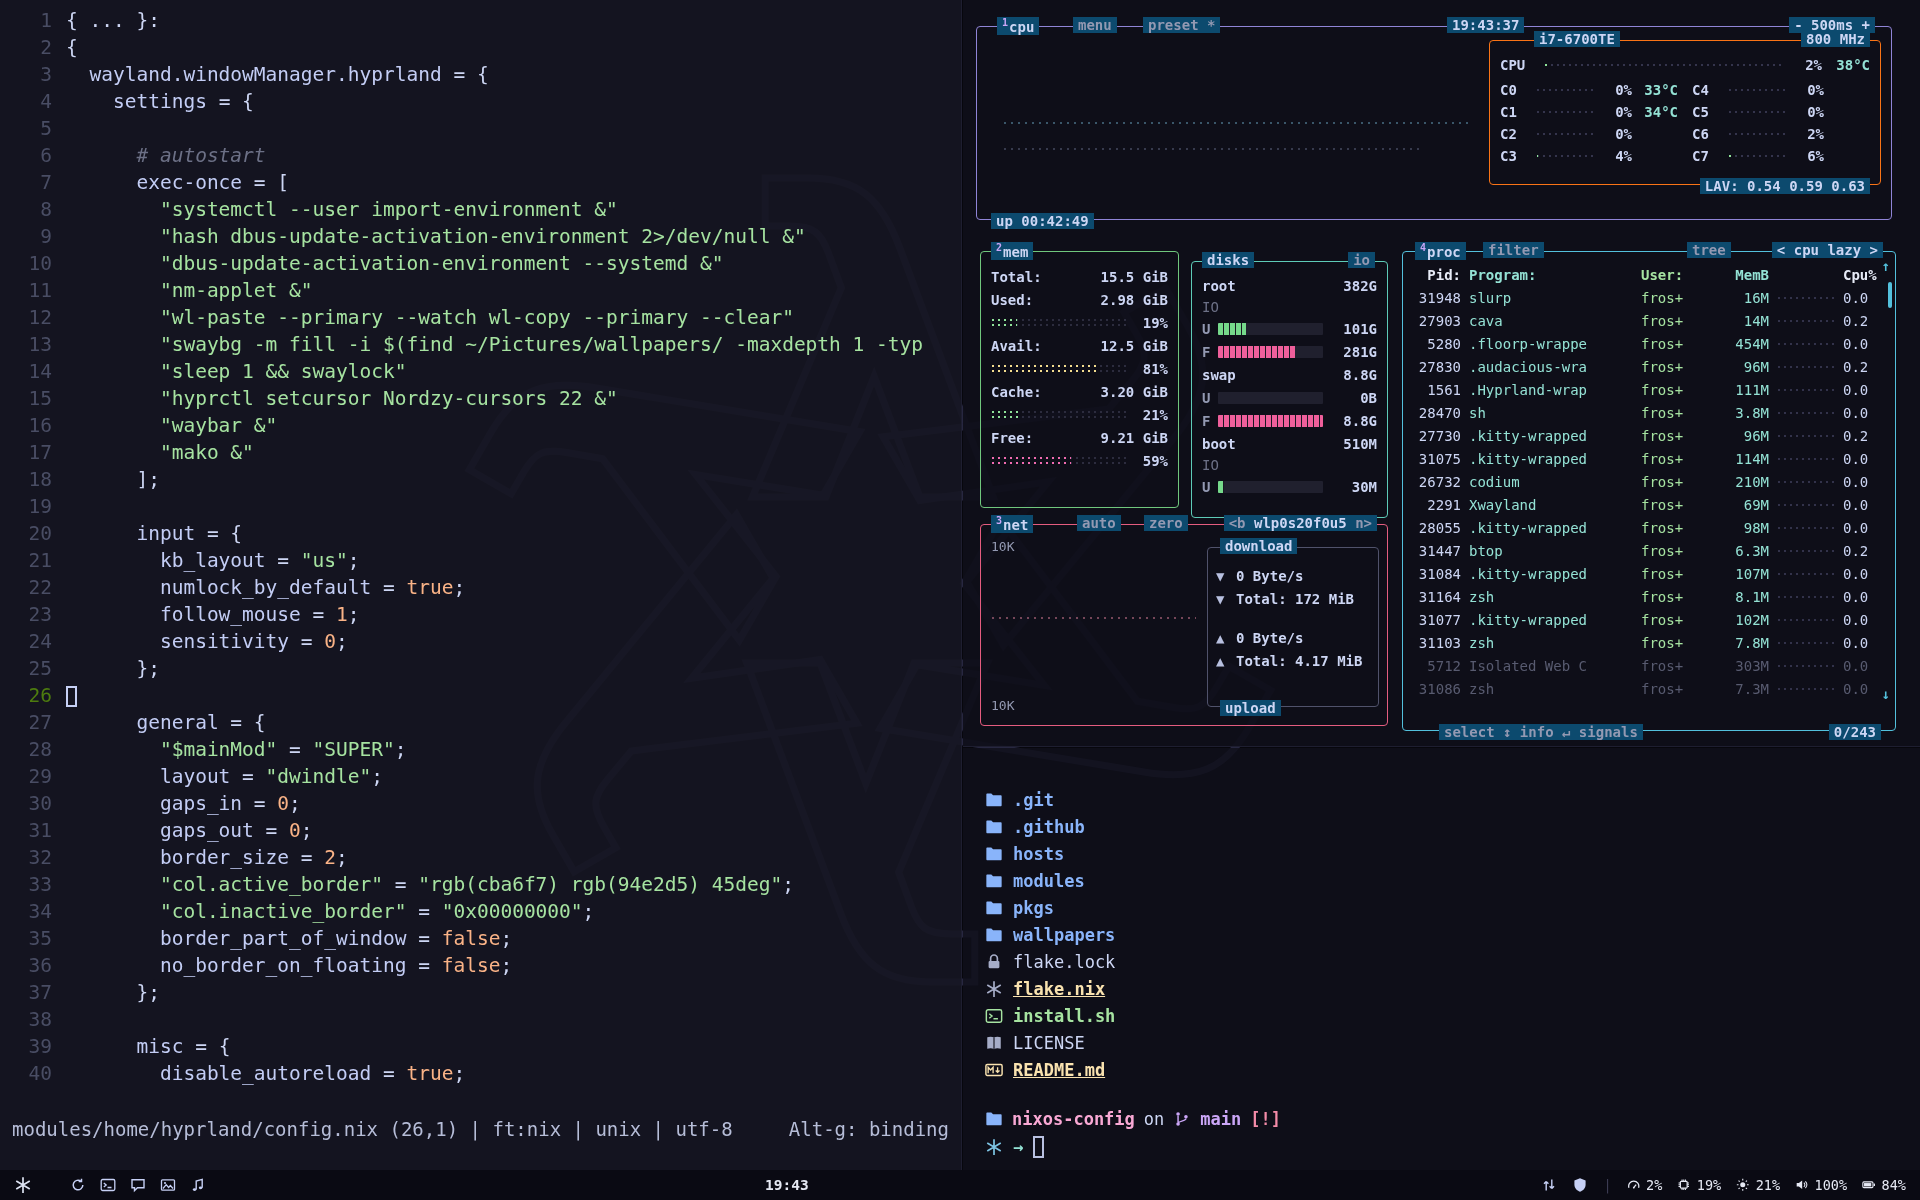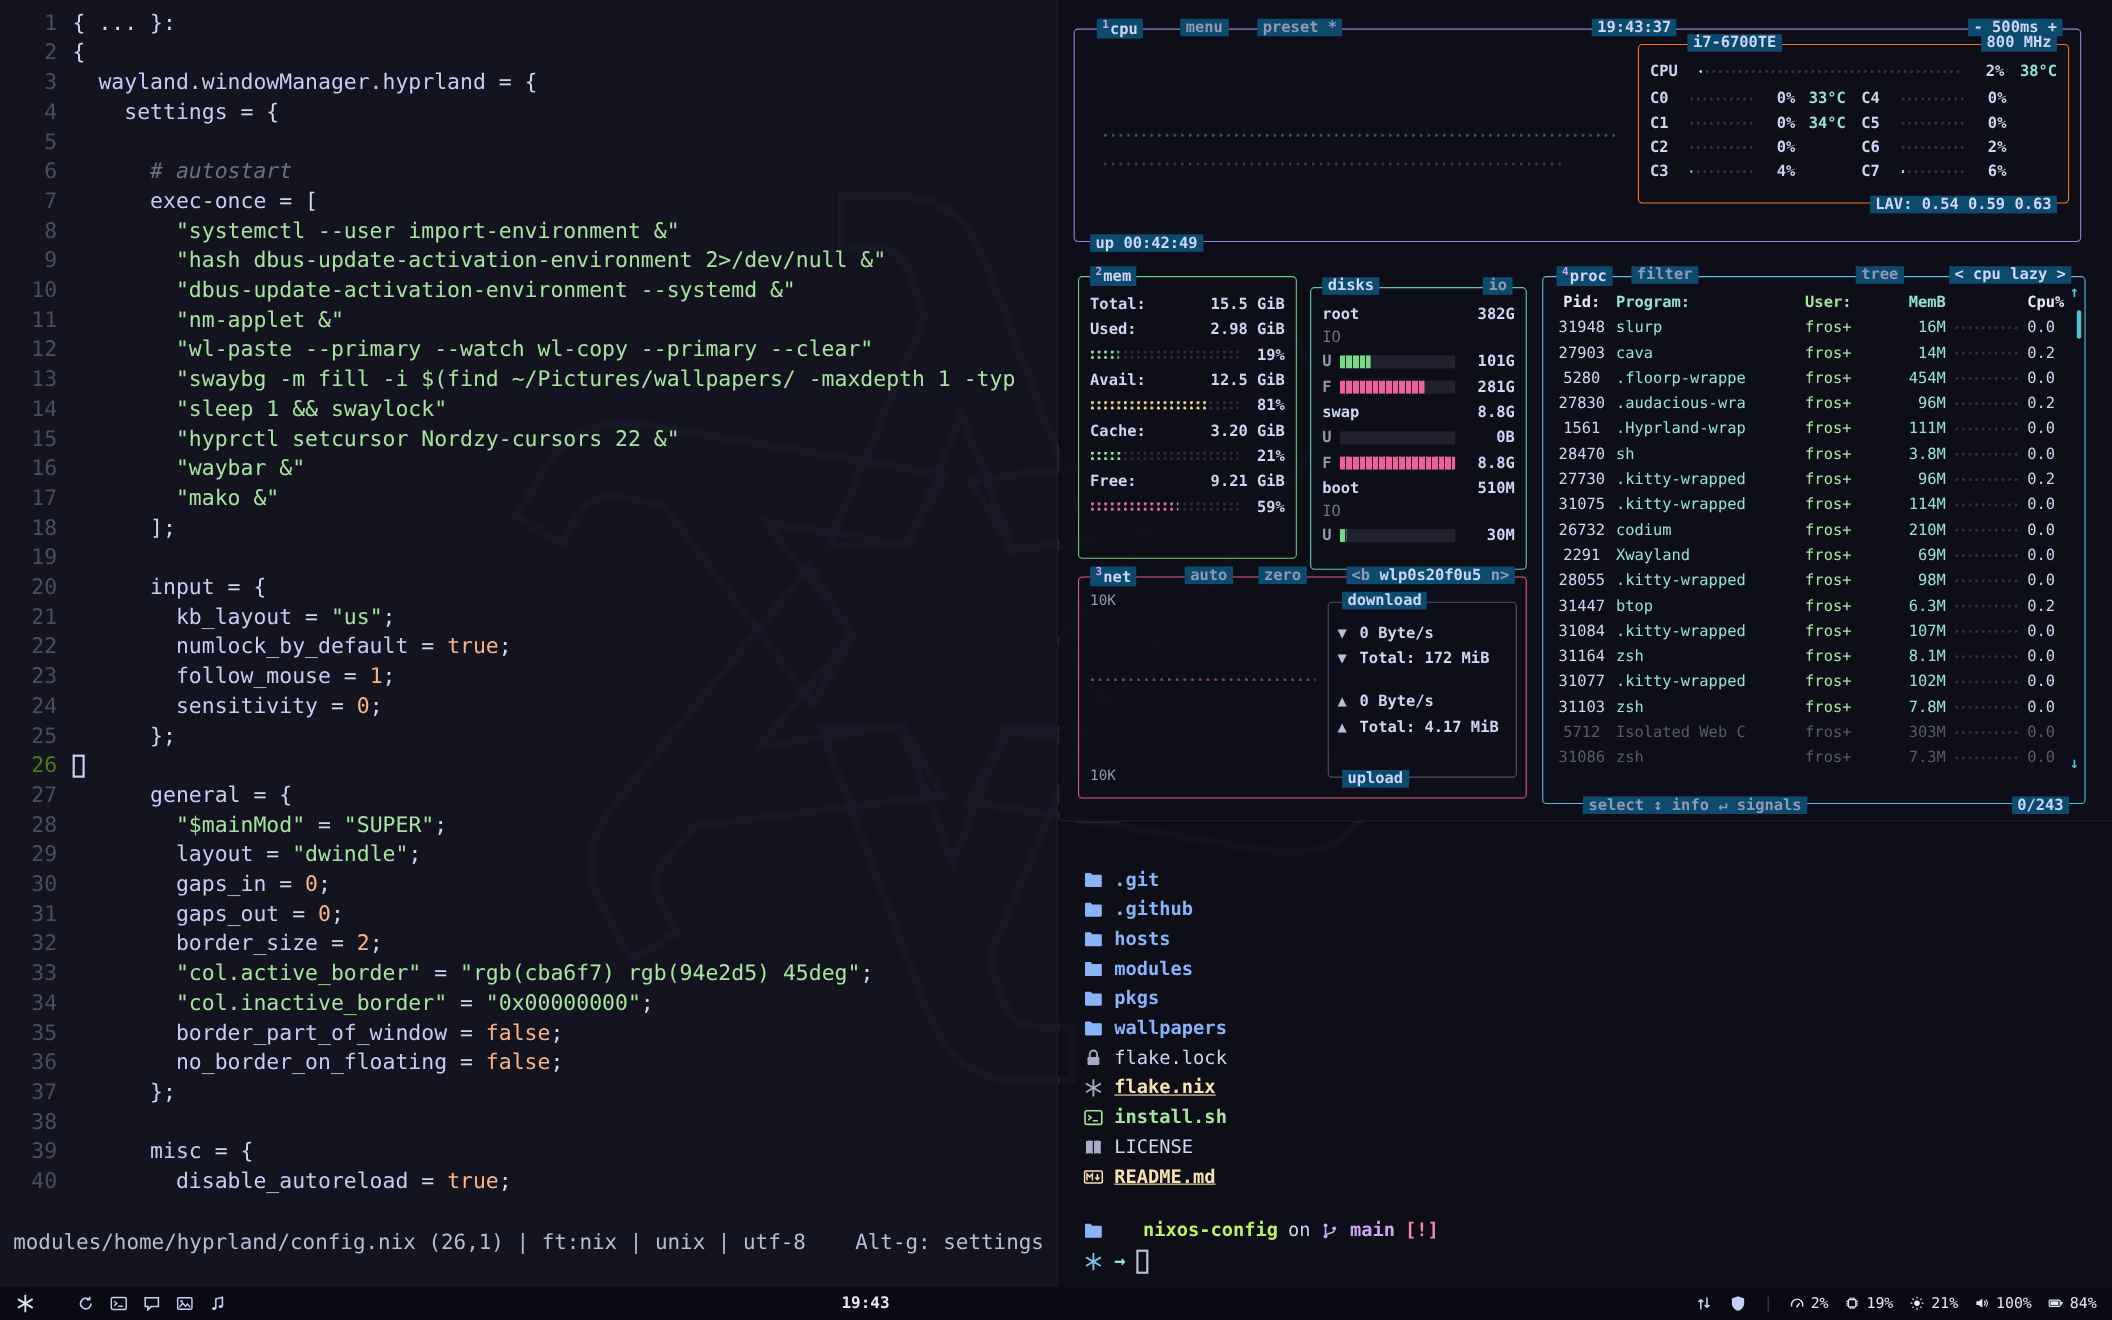--- a/index.html
+++ b/index.html
@@ -78,21 +78,21 @@
   #net-sub{position:absolute;left:226px;top:22px;width:172px;height:160px;border:1px solid #50526b;border-radius:4px;padding:16px 8px 0;}
   .netrow{height:23px;display:flex;align-items:center;gap:6px;font-weight:bold;}
   .netrow.gap{margin-top:16px;}
   .narrow{width:14px;color:#b8c0e0;}
 
   #proc-box{left:439px;top:251px;width:494px;height:480px;border-color:#53c0dc;}
   .pgrid{display:grid;grid-template-columns:46px 164px 64px 56px 1fr 40px;column-gap:8px;align-items:center;margin:0 12px;}
   #proc-head{margin-top:12px;height:22px;}
   .ph{color:#e8ecf8;font-weight:bold;}
   .procrow{height:23px;}
-  .ppid{text-align:center;}
+  .ppid{text-align:right;}
   .pprog{color:#94e2d5;}
   .puser{color:#a6e3a1;}
   .pmem{color:#94e2d5;text-align:right;}
   .pleader{height:6px;background:radial-gradient(circle at 2px 3px,#32324a 1.2px,transparent 1.3px);background-size:6px 6px;}
   .pcpu{}
   .procrow.dim span{color:#585b70 !important;}
   #proc-scrollup{position:absolute;top:6px;right:5px;color:#53c0dc;font-weight:bold;}
   #proc-scrolldown{position:absolute;bottom:28px;right:5px;color:#53c0dc;font-weight:bold;}
   #proc-thumb{position:absolute;top:30px;right:3px;width:4px;height:26px;background:#53c0dc;border-radius:2px;}
 
@@ -101,21 +101,21 @@
   .filerow{display:flex;align-items:center;height:27px;gap:10px;}
   .icon{display:inline-flex;width:1em;height:1em;flex:none;}
   .icon svg{display:block;width:100%;height:100%;}
   .fic{font-size:18px;}
   .fi-folder{color:#89b4fa}.fi-lock{color:#a6adc8}.fi-nix{color:#a6adc8}.fi-shell{color:#a6e3a1}.fi-book{color:#a6adc8}.fi-markdown{color:#f9e2af}
   .st-dir{color:#89b4fa;font-weight:bold;}
   .st-plain{color:#cdd6f4;}
   .st-modified{color:#f9e2af;text-decoration:underline;font-weight:bold;}
   .st-exec{color:#a6e3a1;font-weight:bold;}
   #prompt1{display:flex;align-items:center;gap:9px;margin-top:26px;font-weight:bold;}
-  #prompt1 .p-dir{color:#bef264;margin-left:27px;}
+  #prompt1 .p-dir{color:#f9a8d4;}
   #prompt1 .p-on{color:#cdd6f4;font-weight:normal;}
   #prompt1 .p-branch{color:#cba6f7;}
   #prompt1 .p-status{color:#f38ba8;}
   #prompt2{display:flex;align-items:center;gap:10px;margin-top:7px;font-weight:bold;}
   #prompt2 .p-arrow{color:#94e2d5;}
   .termcursor{display:inline-block;width:11px;height:22px;border:2px solid #b8c0e0;}
 
   
   #waybar{position:absolute;z-index:2;left:0;top:1170px;width:1920px;height:30px;background:#0a0a13;display:flex;align-items:center;padding:0 14px;font-size:13.5px;}
   #bar-left{display:flex;align-items:center;gap:14px;}
@@ -181,21 +181,21 @@
         <div class="eline"><span class="lnum">34</span><span class="lcontent"><span class="tok-str">        "col.inactive_border"</span><span class="tok-p"> = </span><span class="tok-str">"0x00000000"</span><span class="tok-p">;</span></span></div>
         <div class="eline"><span class="lnum">35</span><span class="lcontent"><span class="tok-id">        border_part_of_window</span><span class="tok-p"> = </span><span class="tok-num">false</span><span class="tok-p">;</span></span></div>
         <div class="eline"><span class="lnum">36</span><span class="lcontent"><span class="tok-id">        no_border_on_floating</span><span class="tok-p"> = </span><span class="tok-num">false</span><span class="tok-p">;</span></span></div>
         <div class="eline"><span class="lnum">37</span><span class="lcontent"><span class="tok-p">      };</span></span></div>
         <div class="eline"><span class="lnum">38</span><span class="lcontent"></span></div>
         <div class="eline"><span class="lnum">39</span><span class="lcontent"><span class="tok-id">      misc</span><span class="tok-p"> = {</span></span></div>
         <div class="eline"><span class="lnum">40</span><span class="lcontent"><span class="tok-id">        disable_autoreload</span><span class="tok-p"> = </span><span class="tok-num">true</span><span class="tok-p">;</span></span></div>
       </div>
     <div id="editor-status">
       <span>modules/home/hyprland/config.nix (26,1) | ft:nix | unix | utf-8</span>
-      <span>Alt-g: settings</span>
+      <span>Alt-g: binding</span>
     </div>
   </section>
 
   <section id="btop-pane">
 
     <div class="box" id="cpu-box">
       <span class="btl" style="left:20px"><sup>1</sup><span>cpu</span></span>
       <span class="btl greyl" style="left:96px">menu</span>
       <span class="btl greyl" style="left:166px">preset *</span>
       <span class="btl" style="left:470px">19:43:37</span>

